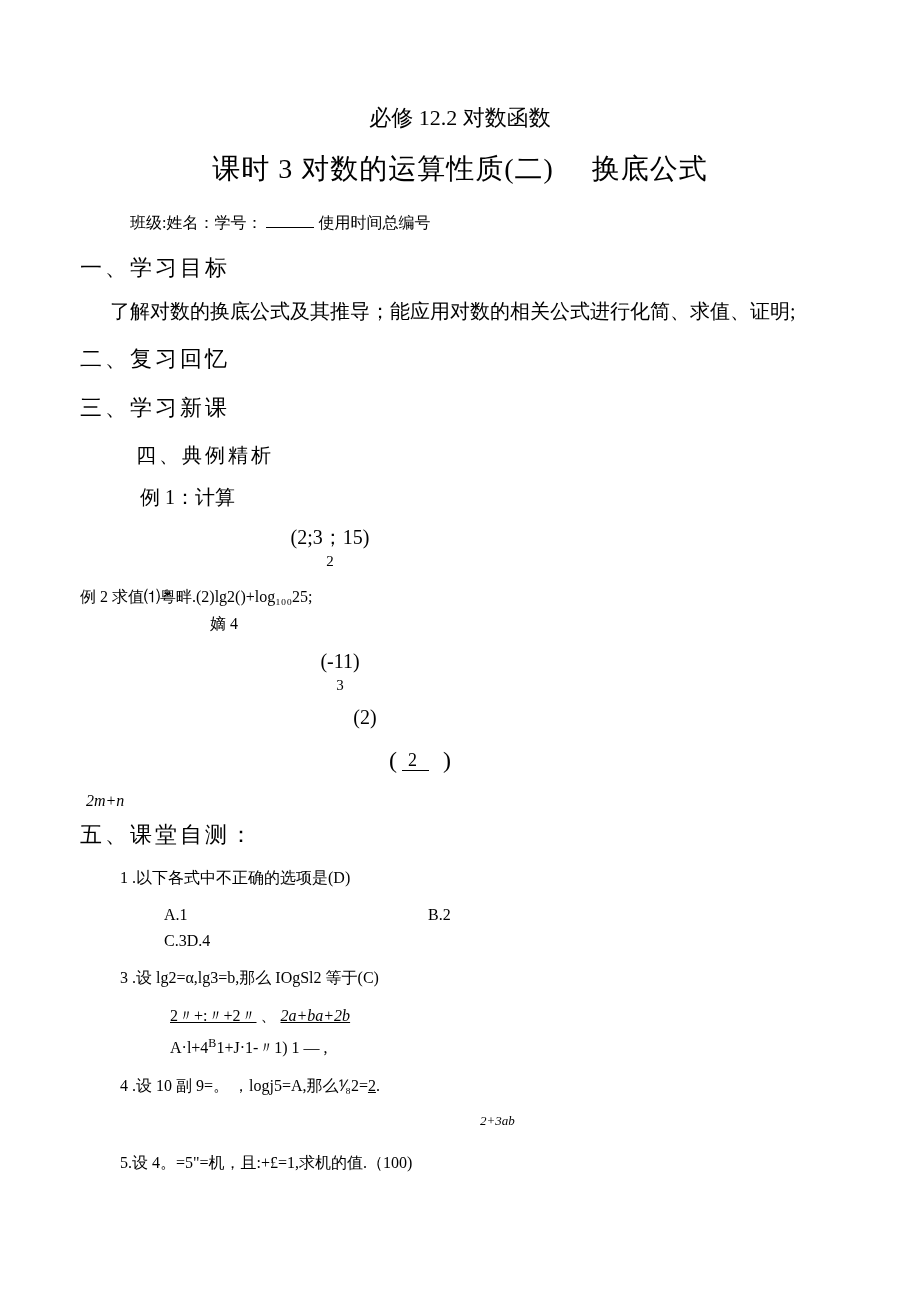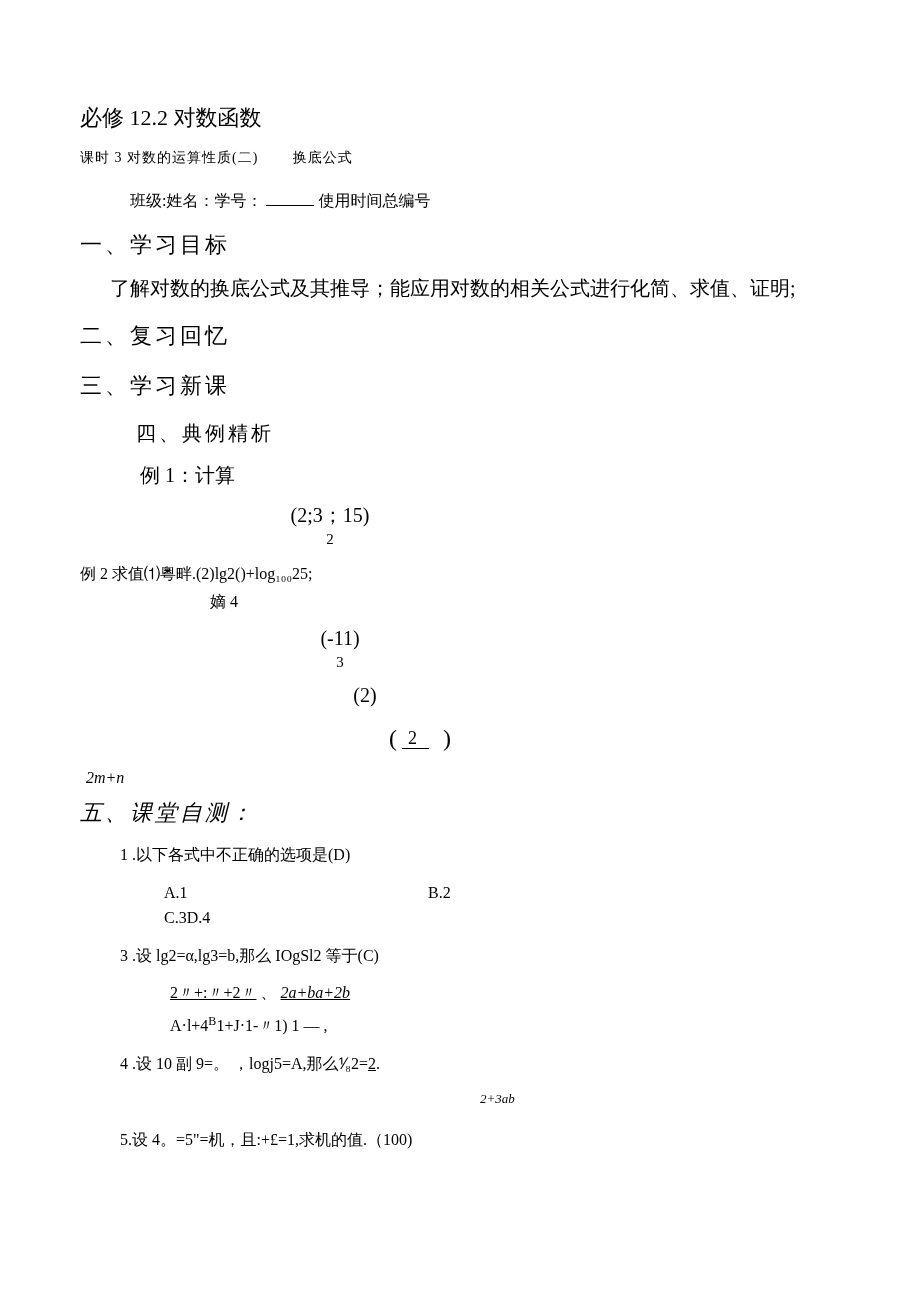--- a/index.html
+++ b/index.html
@@ -9,27 +9,28 @@
       margin: 0;
       padding: 0;
       width: 920px;
       font-size: 17px;
       line-height: 1.6;
     }
     .page {
       padding: 100px 80px 80px 80px;
     }
     .center {
+      text-align: center;
     }
     .title-main {
       font-size: 22px;
       margin-bottom: 12px;
     }
     .title-sub {
-      font-size: 14px;
+      font-size: 28px;
       margin-bottom: 18px;
       letter-spacing: 1px;
     }
     .title-sub .spaced {
       display: inline-block;
       margin-left: 30px;
     }
     .info-line {
       font-size: 16px;
       margin-left: 50px;
@@ -179,21 +180,21 @@
     <span class="big-paren">(</span>
     <span class="frac-wrap paren-frac">
       <span class="frac-num" style="letter-spacing:6px;">2</span>
       <span class="frac-den">&nbsp;</span>
     </span>
     <span class="big-paren">)</span>
   </div>
 
   <div class="italic" style="font-size:16px; margin-left:6px;">2m+n</div>
 
-  <div class="sec-head" style="margin-top:4px;font-style:italic;">五、课堂自测：</div>
+  <div class="sec-head" style="margin-top:4px;">五、课堂自测：</div>
 
   <div class="q-list">
     <div class="q-item">1    .以下各式中不正确的选项是(D)</div>
 
     <div class="opt-row">
       <span class="opt-cell">A.1</span>
       <span>B.2</span>
     </div>
     <div class="opt-row">
       <span>C.3</span><span>D.4</span>

